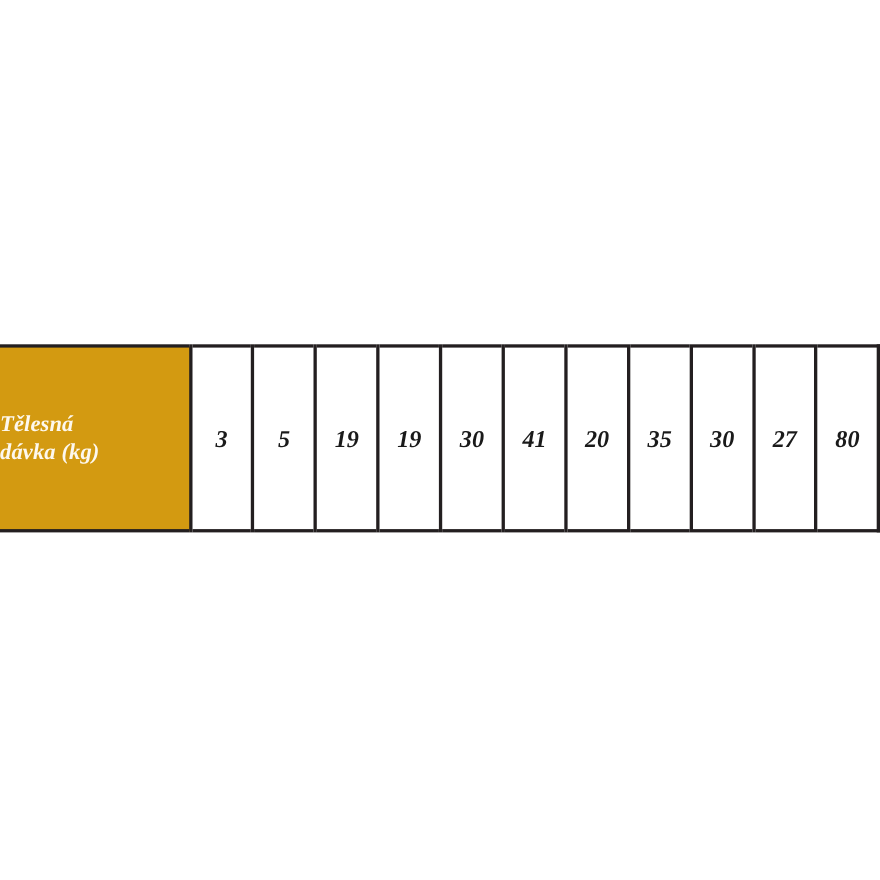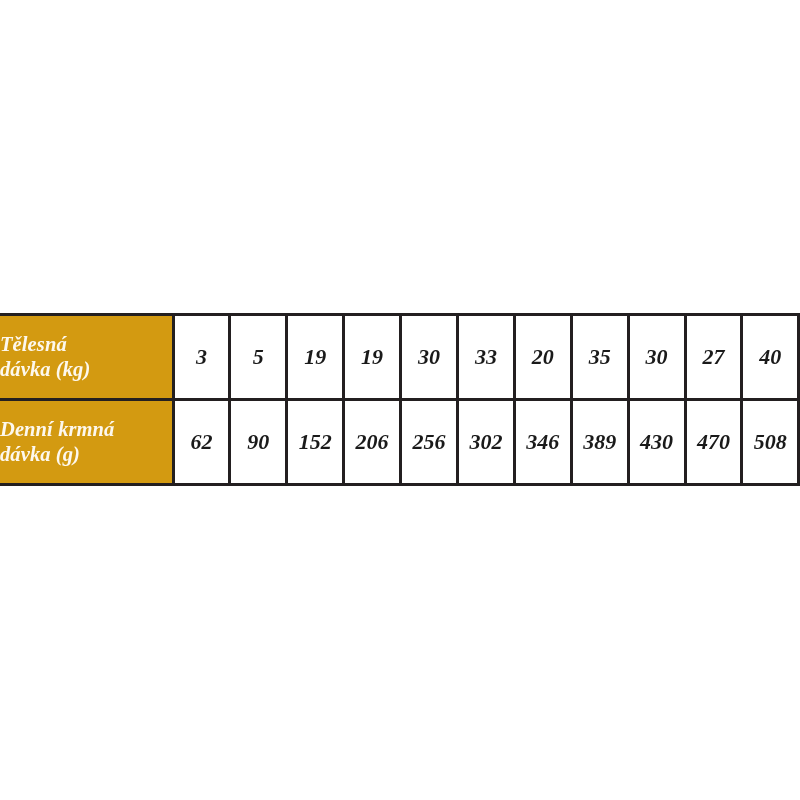--- a/index.html
+++ b/index.html
@@ -104,42 +104,25 @@
       <tr>
         <td class="row-label">
           <span class="lbl-line">Tělesná</span>
           <span class="lbl-line">dávka (kg)</span>
         </td>
         <td class="data-cell first">3</td>
         <td class="data-cell">5</td>
         <td class="data-cell">19</td>
         <td class="data-cell">19</td>
         <td class="data-cell">30</td>
-        <td class="data-cell">33</td>
+        <td class="data-cell">41</td>
         <td class="data-cell">20</td>
         <td class="data-cell">35</td>
         <td class="data-cell">30</td>
         <td class="data-cell">27</td>
-        <td class="data-cell">40</td>
+        <td class="data-cell">80</td>
       </tr>
 
-      <tr>
-        <td class="row-label">
-          <span class="lbl-line">Denní krmná</span>
-          <span class="lbl-line">dávka (g)</span>
-        </td>
-        <td class="data-cell first">62</td>
-        <td class="data-cell">90</td>
-        <td class="data-cell">152</td>
-        <td class="data-cell">206</td>
-        <td class="data-cell">256</td>
-        <td class="data-cell">302</td>
-        <td class="data-cell">346</td>
-        <td class="data-cell">389</td>
-        <td class="data-cell">430</td>
-        <td class="data-cell">470</td>
-        <td class="data-cell">508</td>
-      </tr>
 
     </tbody>
   </table>
 
 </div>
 
 </body></html>

